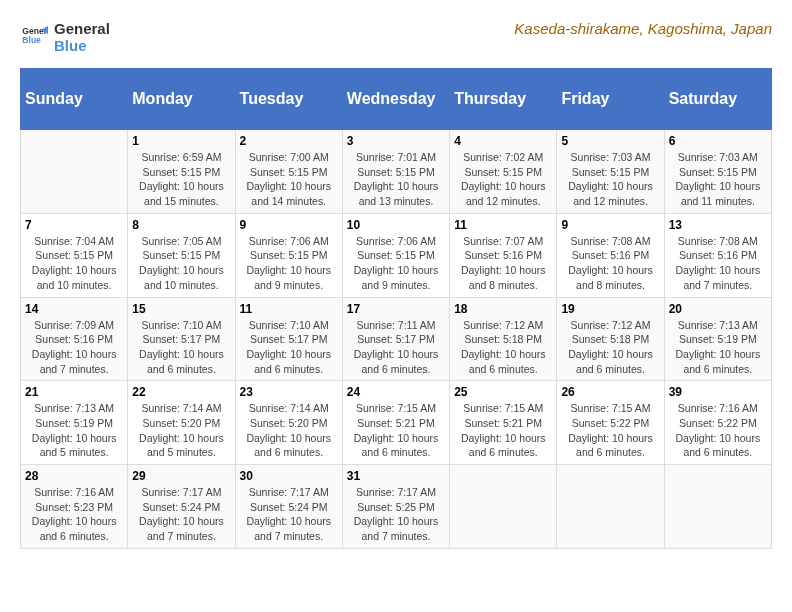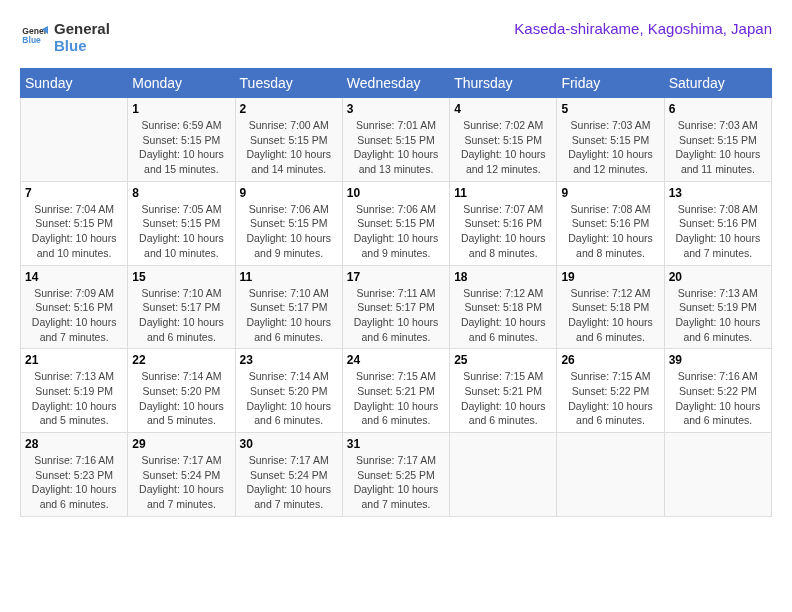--- a/index.html
+++ b/index.html
@@ -23,42 +23,43 @@
     .header-right {
       text-align: right;
     }
     .month-title {
       font-size: 36px;
       font-weight: normal;
       color: #333;
     }
     .location {
       font-size: 15px;
-      color: #6d28d9;
+      color: #a16207;
+      font-style: italic;
     }
     .top-row {
       display: flex;
       justify-content: space-between;
       align-items: flex-start;
       margin-bottom: 10px;
     }
     table {
       width: 100%;
       border-collapse: collapse;
       font-size: 11px;
     }
     thead tr {
       background-color: #4472c4;
       color: white;
     }
     thead th {
-      padding: 6px 4px;
+      padding: 21px 4px;
       text-align: left;
-      font-size: 14px;
-      font-weight: normal;
+      font-size: 16px;
+      font-weight: bold;
       border: 1px solid #4472c4;
     }
     tbody tr {
       border-bottom: 1px solid #ccc;
     }
     tbody td {
       vertical-align: top;
       padding: 4px 4px;
       border: 1px solid #ddd;
       width: calc(100% / 7);

